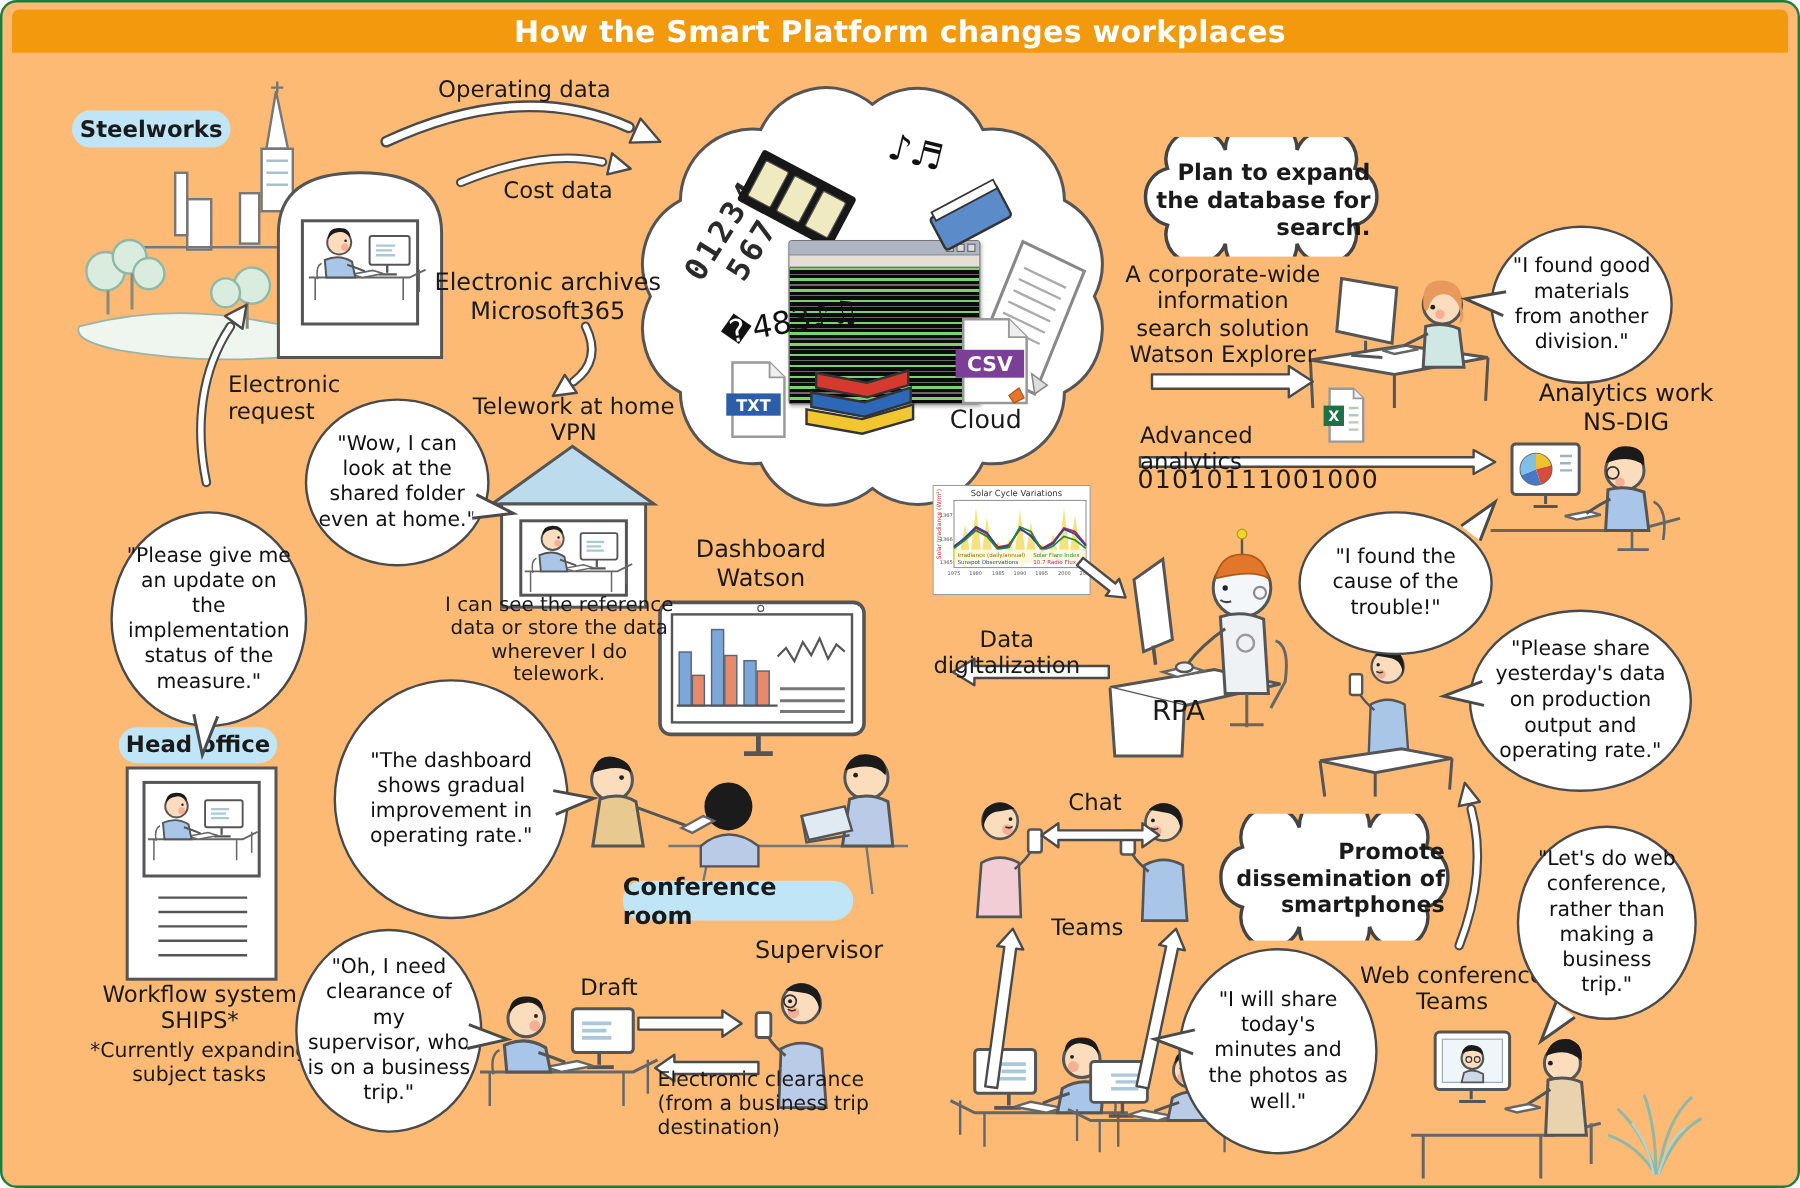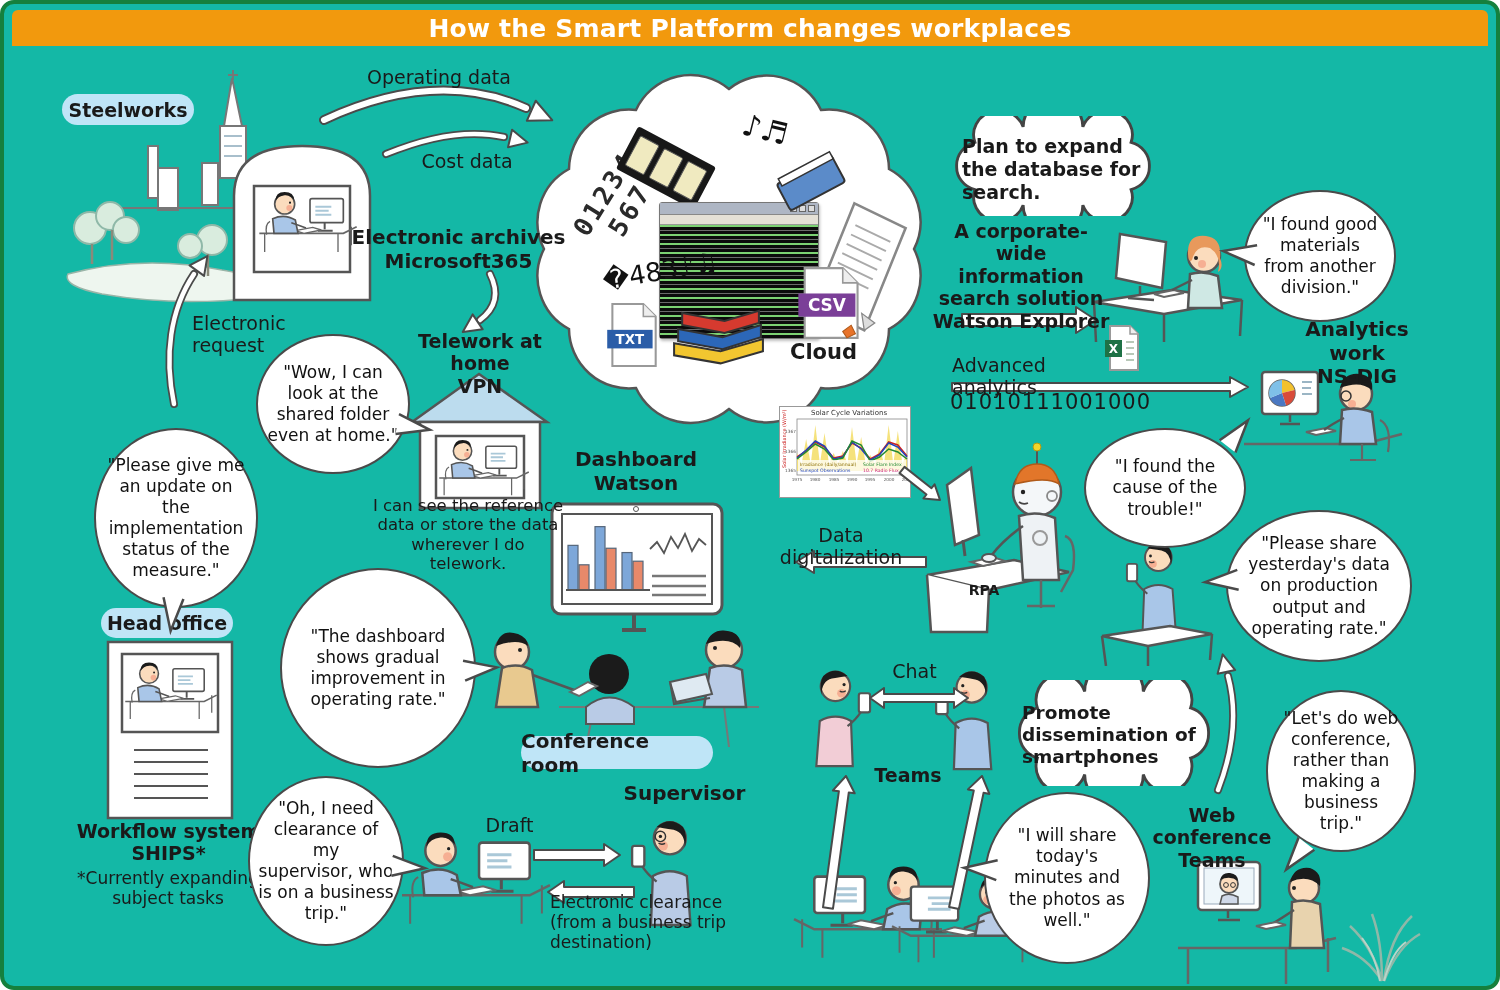--- a/index.html
+++ b/index.html
@@ -1,40 +1,40 @@
 <!DOCTYPE html>
 <html><head>
 <meta charset="utf-8">
 <style>
   html,body{margin:0;padding:0;background:#fff}
-  .page{position:relative;width:1500px;height:990px;background:#14b8a6;border:4px solid #15803d;
+  .page{position:relative;width:1500px;height:990px;background:#fdba74;border:2px solid #15803d;
         border-radius:14px;overflow:hidden;font-family:"DejaVu Sans",sans-serif;color:#1a1a1a;box-sizing:border-box}
   .banner{position:absolute;left:8px;right:8px;top:6px;height:36px;background:#F2990D;color:#fff;
           font-weight:bold;font-size:25px;display:flex;align-items:center;justify-content:center;
           border-radius:6px 6px 0 0;z-index:6;letter-spacing:.2px}
   .badge{position:absolute;background:#BFE5F7;border-radius:17px;font-weight:bold;
          display:flex;align-items:center;justify-content:center;z-index:4}
   .lbl{position:absolute;white-space:pre-line;text-align:center;font-size:19px;line-height:1.18;z-index:4}
-  .b{font-weight:bold}
+  .b{font-weight:normal}
   .left{text-align:left}
   .scene{position:absolute;z-index:1}
   .item{position:absolute;z-index:2}
   #bg-layer{position:absolute;left:0;top:0;z-index:0}
   #arrow-layer{position:absolute;left:0;top:0;z-index:3;pointer-events:none}
   #arrow-layer polygon.auto{fill:#fff;stroke:#4a4a4a;stroke-width:2;stroke-linejoin:round}
   .c-out{fill:none;stroke:#4a4a4a;stroke-width:10;stroke-linecap:round}
   .c-in{fill:none;stroke:#fff;stroke-width:6;stroke-linecap:round}
   .thin .c-out{stroke-width:8}.thin .c-in{stroke-width:4.5}
   .c-head{fill:#fff;stroke:#4a4a4a;stroke-width:2;stroke-linejoin:round}
   .bubble{position:absolute;z-index:5;border:2.5px solid #4a4a4a;border-radius:50%;background:#fff;
           display:flex;align-items:center;justify-content:center;text-align:center;white-space:pre-line;
           font-size:17px;line-height:1.24;color:#111;box-sizing:border-box;padding:8px}
   .tail{position:absolute;width:36px;height:26px;z-index:5;overflow:visible}
   .cloudshape{position:absolute;z-index:1}
-  .cloud-txt{position:absolute;z-index:4;font-weight:bold;text-align:left;white-space:pre-line;line-height:1.2}
+  .cloud-txt{position:absolute;z-index:4;font-weight:bold;text-align:right;white-space:pre-line;line-height:1.2}
   .digits{position:absolute;z-index:2;font-family:"DejaVu Sans Mono",monospace;font-weight:bold;
           color:#2a2a2a;white-space:pre-line;text-align:center;letter-spacing:3px}
   .film{position:absolute;z-index:2;background:#181818;border-radius:3px;display:flex;gap:5px;
         align-items:center;padding:8px 6px;box-sizing:border-box}
   .film .frame{flex:1;height:100%;background:#F0EAC0;border-radius:2px;border:1px solid #555}
   .terminal{position:absolute;z-index:2;background:#CFCABE;border:1px solid #777;border-radius:3px;
             box-shadow:1px 2px 3px rgba(0,0,0,.25);display:flex;flex-direction:column}
   .term-bar{height:11px;background:#AEB6C4;border-bottom:1px solid #888;display:flex;align-items:center;
             justify-content:flex-end;gap:2px;padding:0 3px}
   .term-bar i{width:5px;height:5px;background:#ddd;border:1px solid #666;display:block}
@@ -111,21 +111,21 @@
   <div class="lbl b" style="left:772px;top:336px;width:95px;font-size:21px">Cloud</div>
   <div class="lbl left" style="left:948px;top:350px;width:180px">Advanced analytics</div>
   <div class="lbl b" style="left:928px;top:216px;width:178px">A corporate-wide
 information
 search solution
 Watson Explorer</div>
   <div class="lbl left" style="left:946px;top:386px;width:210px;font-size:21px;letter-spacing:1px">01010111001000</div>
   <div class="lbl b" style="left:1278px;top:314px;width:150px;font-size:20px">Analytics work
 NS-DIG</div>
   <div class="lbl" style="left:752px;top:520px;width:170px">Data digitalization</div>
-  <div class="lbl b" style="left:926px;top:578px;width:108px;font-size:14px">RPA</div>
+  <div class="lbl b" style="left:926px;top:578px;width:108px;font-size:23px">RPA</div>
   <div class="lbl" style="left:878px;top:656px;width:65px">Chat</div>
   <div class="lbl b" style="left:864px;top:760px;width:80px">Teams</div>
   <div class="lbl" style="left:468px;top:810px;width:75px">Draft</div>
   <div class="lbl b" style="left:618px;top:778px;width:125px;font-size:20px">Supervisor</div>
   <div class="lbl left" style="left:546px;top:888px;width:195px;font-size:17px">Electronic clearance
 (from a business trip
 destination)</div>
   <div class="lbl b" style="left:72px;top:816px;width:185px">Workflow system
 SHIPS*</div>
   <div class="lbl" style="left:60px;top:864px;width:208px;font-size:17px">*Currently expanding

